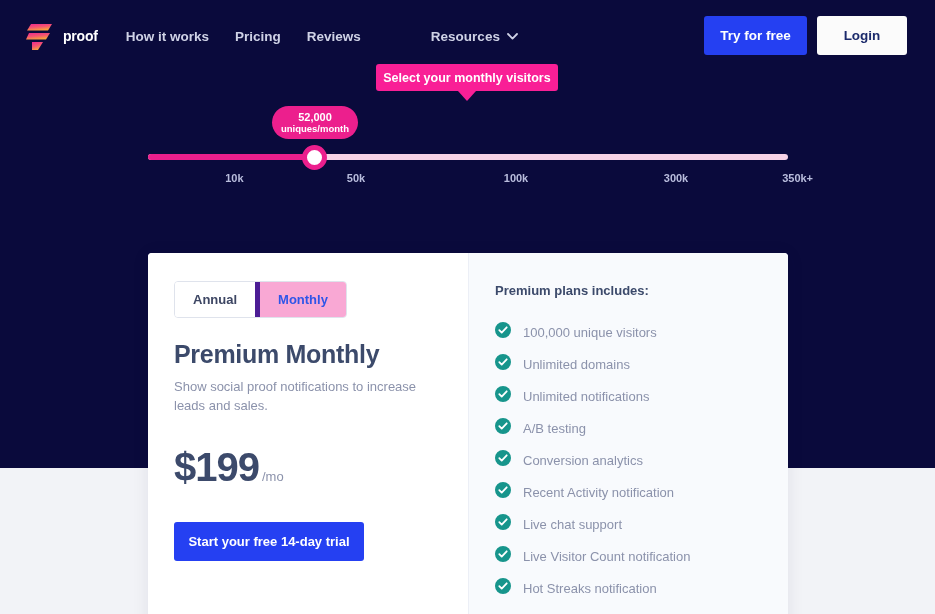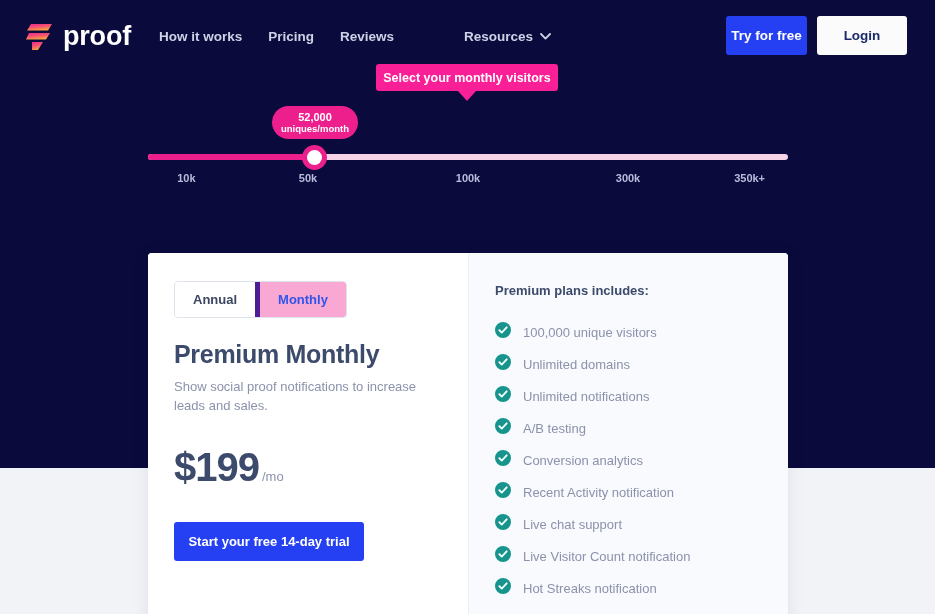--- a/index.html
+++ b/index.html
@@ -34,21 +34,21 @@
     z-index:20;
   }
   .brand {
     display:flex; align-items:center;
     margin-left:26px;
     gap:9px;
   }
   .brand-mark { width:28px; height:30px; display:block; }
   .brand-text {
     color:#ffffff;
-    font-size:27px;
+    font-size:14px;
     font-weight:700;
     letter-spacing:-0.2px;
     text-align:center;
   }
   .nav-links {
     display:flex; align-items:center;
     margin-left:28px;
     gap:26px;
   }
   .nav-link {
@@ -62,21 +62,21 @@
   .caret { display:block; }
   .nav-actions {
     position:absolute; right:28px; top:16px;
     display:flex; align-items:center; gap:10px;
   }
   .btn-try {
     background:#2540f2;
     color:#ffffff;
     font-size:13.5px;
     font-weight:700;
-    width:81px; height:39px;
+    width:103px; height:39px;
     border:none; border-radius:3px;
     cursor:pointer;
     font-family:inherit;
   }
   .btn-login {
     background:#fbfbfb;
     color:#1b2a6b;
     font-size:13.5px;
     font-weight:700;
     width:90px; height:39px;
@@ -166,20 +166,21 @@
     width:640px; height:16px;
     z-index:10;
   }
   .tick {
     position:absolute;
     color:#b9bddd;
     font-size:11px;
     font-weight:600;
     transform:translateX(-50%);
     white-space:nowrap;
+    margin-left:48px;
   }
   
   .card {
     position:absolute;
     left:148px; top:253px;
     width:640px; height:380px;
     background:#ffffff;
     border-radius:4px;
     display:flex;
     overflow:hidden;

